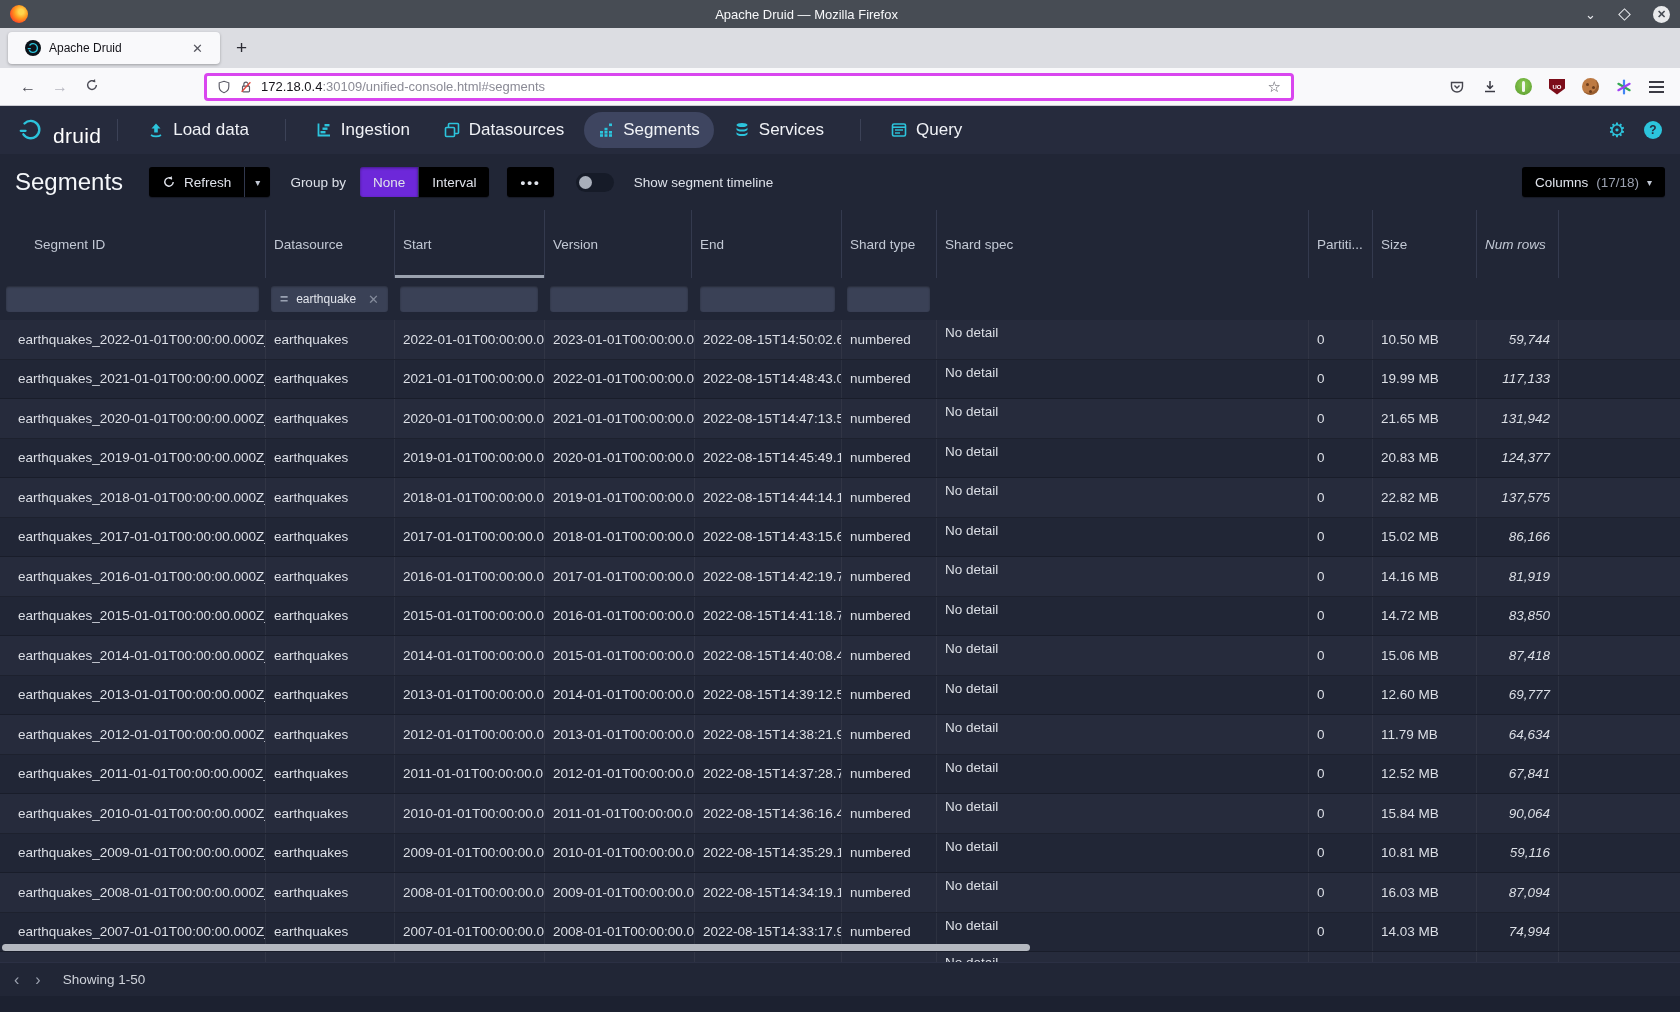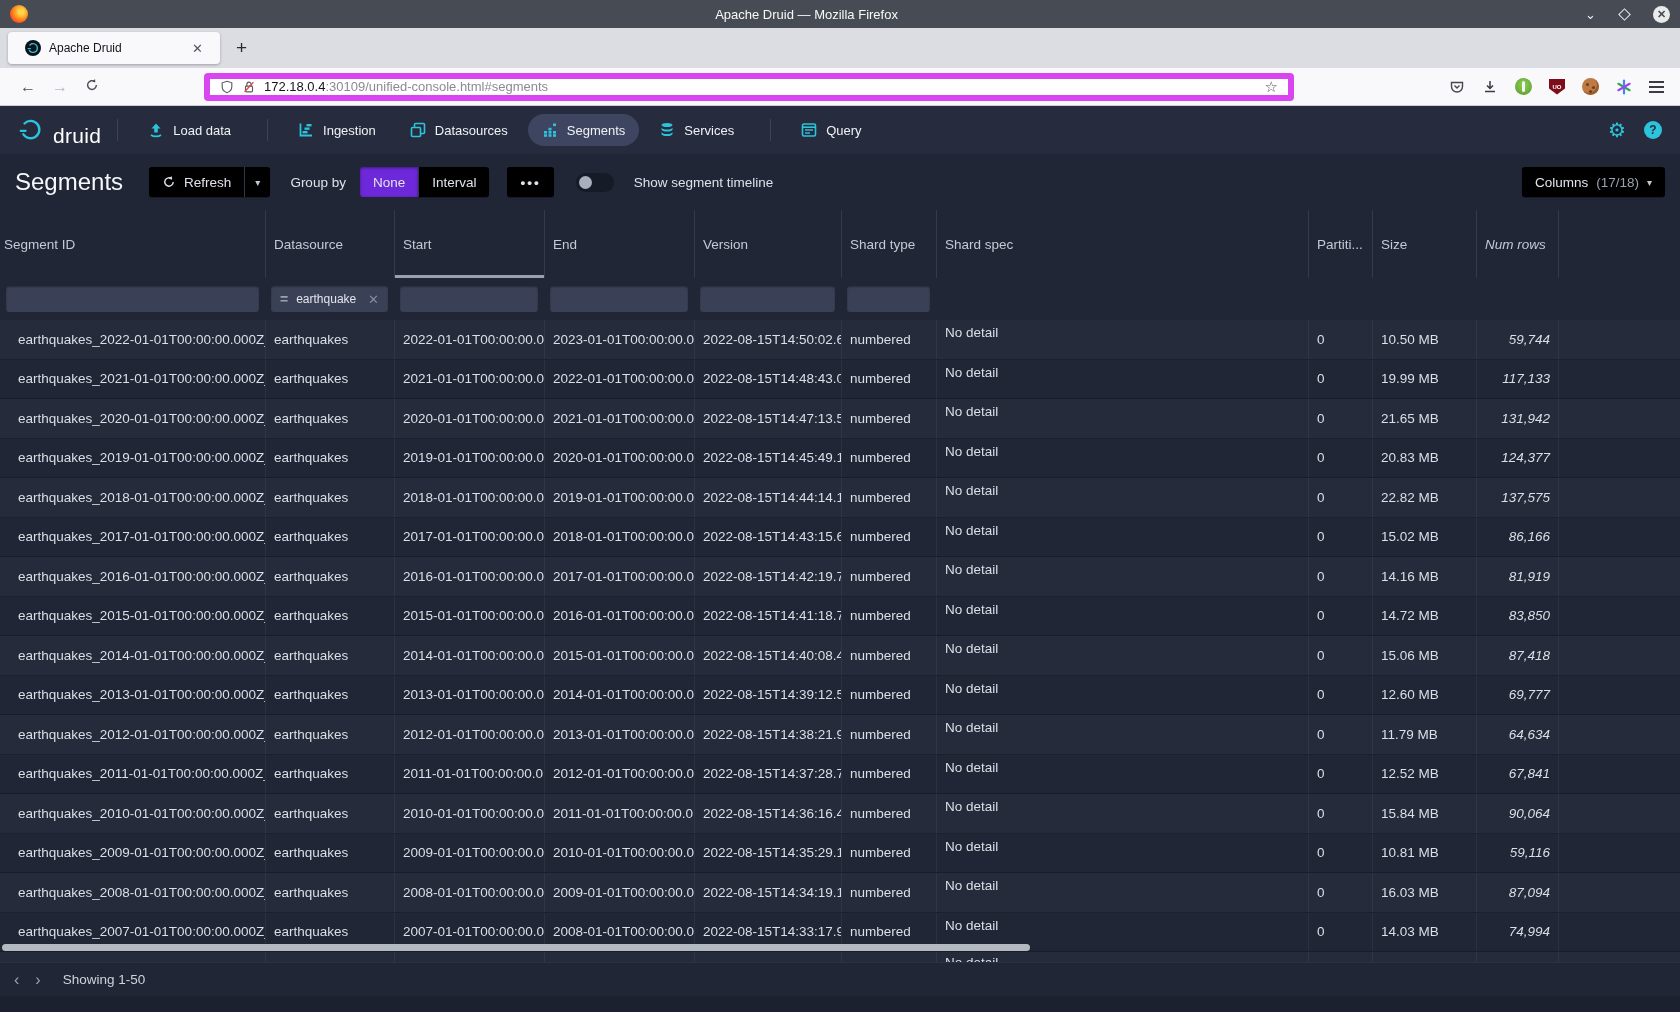--- a/index.html
+++ b/index.html
@@ -21,21 +21,21 @@
   .tab { width:212px; height:32px; background:#f9f9fb; border-radius:4px; box-shadow:0 1px 3px rgba(0,0,0,.28);
     display:flex; align-items:center; padding:0 17px; gap:8px; }
   .tab-favicon { width:16px; height:16px; border-radius:50%; background:#0c1219; display:flex; align-items:center; justify-content:center; flex:none; }
   .tab-label { font-size:12px; color:#15141a; flex:1; }
   .tab-close { color:#55555e; font-size:13px; }
   .newtab { font-size:19px; color:#2b2b33; padding:0 6px; }
 
   .toolbar { height:38px; background:#f9f9fb; border-bottom:1px solid #ccccd3; display:flex; align-items:center; padding:0 12px; }
   .nav-btn { font-size:16px; color:#4b4b55; width:32px; text-align:center; }
   .nav-btn.disabled { color:#b7b7c0; }
-  .url-field { margin-left:96px; width:1090px; height:28px; background:#ffffff; border:6px solid #d946ef;
+  .url-field { margin-left:96px; width:1090px; height:28px; background:#ffffff; border:3px solid #d946ef;
     border-radius:4px; display:flex; align-items:center; padding:0 10px; gap:8px; font-size:13px; }
   .url-host { color:#15141a; }
   .url-rest { color:#8a8a95; }
   .url-star { margin-left:auto; color:#55555e; font-size:15px; }
   .ext-icons { margin-left:auto; display:flex; align-items:center; gap:17px; padding-right:4px; }
   .ublock { width:16px; height:16px; background:#7c0d19; clip-path:polygon(0 0,100% 0,100% 62%,50% 100%,0 62%);
     display:flex; align-items:center; justify-content:center; color:#fff; font-size:6px; font-weight:bold; }
   .green-ext { width:17px; height:17px; border-radius:50%; background:radial-gradient(circle at 50% 40%, #8fce55, #57982c); position:relative; }
   .green-ext::after { content:""; position:absolute; left:7px; top:3px; width:3px; height:11px; background:#f2f6ee; border-radius:2px; }
   .cookie { width:17px; height:17px; border-radius:50%; background:#bd7a43;
@@ -43,21 +43,21 @@
   .cookie::after { content:""; position:absolute; left:4px; top:5px; width:3px; height:3px; border-radius:50%;
     background:#6d3d1c; box-shadow:6px 3px 0 #6d3d1c, 3px 7px 0 #6d3d1c; }
   .hamburger { display:flex; flex-direction:column; gap:3px; }
   .hamburger span { width:15px; height:2px; background:#3b3b44; }
 
   
   .druid-nav { height:48px; background:#262b3d; display:flex; align-items:center; padding:0 18px; }
   .brand { display:flex; align-items:center; gap:9px; }
   .brand-text { color:#ffffff; font-size:21px; letter-spacing:.3px;margin-top:11px; }
   .nav-sep { width:1px; height:22px; background:#3c4257; margin:0 16px; }
-  .nav-item { display:flex; align-items:center; gap:9px; color:#f0f2f6; font-size:13px;
+  .nav-item { display:flex; align-items:center; gap:9px; color:#f0f2f6; font-size:17px;
     padding:8px 14px; border-radius:18px; margin-right:6px; }
   .nav-item.active { background:#3e4560; }
   .nav-right { margin-left:auto; display:flex; align-items:center; gap:18px; }
   .help-circle { width:18px; height:18px; border-radius:50%; background:#2cc4dc; color:#262b3d;
     display:flex; align-items:center; justify-content:center; font-size:12px; font-weight:bold; }
 
   
   .view-header { height:56px; display:flex; align-items:center; padding:0 15px; gap:14px; background:#212636; }
   .view-title { font-size:24px; color:#f5f7fa; font-weight:400; margin-right:12px; }
   .btn { background:#000000; color:#e0e3eb; font-size:13.5px; height:30px; display:flex; align-items:center;
@@ -84,21 +84,21 @@
   .col-shardtype { width:95px;  flex:none; }
   .col-shardspec { width:372px; flex:none; }
   .col-partition { width:64px;  flex:none; }
   .col-size      { width:104px; flex:none; }
   .col-numrows   { width:82px;  flex:none;font-style:italic; }
   .col-fill      { flex:1; }
 
   .thead { height:68px; display:flex; color:#c3c9d5; font-size:13.5px; }
   .th { display:flex; align-items:center; padding:0 8px; overflow:hidden; white-space:nowrap; }
   .th + .th { border-left:1px solid #343a4e; }
-  .th.first { padding-left:4px; }
+  .th.first { padding-left:34px; }
   .th.sorted { box-shadow:inset 0 -3px 0 #9aa1ae; }
 
   .tfilter { height:42px; display:flex; align-items:center; }
   .tf-cell { height:100%; display:flex; align-items:center; }
   .filter-input { height:26px; width:calc(100% - 12px); margin:0 6px; background:#3a4156; border:none;
     border-radius:3px; box-shadow:inset 0 1px 2px rgba(0,0,0,.35); color:#e0e3eb; font-size:13px; padding:0 8px; outline:none; }
   .filter-tag { height:26px; margin:0 6px; width:calc(100% - 12px); background:#3a4156; border-radius:3px;
     box-shadow:inset 0 1px 2px rgba(0,0,0,.25); display:flex; align-items:center; padding:0 9px; gap:8px; }
   .tag-eq { color:#9aa2b2; font-size:14px; font-weight:bold; }
   .tag-text { color:#e3e6ed; font-size:12px; flex:1; }
@@ -313,22 +313,22 @@
     <span>Columns</span>
     <span class="dim">(17/18)</span>
     <span class="caret-glyph">▾</span>
   </div>
 </div>
 
 <div class="thead">
   <div class="th first col-segid">Segment ID</div>
   <div class="th col-ds">Datasource</div>
   <div class="th sorted col-start">Start</div>
+  <div class="th col-version">Version</div>
   <div class="th col-end">End</div>
-  <div class="th col-version">Version</div>
   <div class="th col-shardtype">Shard type</div>
   <div class="th col-shardspec">Shard spec</div>
   <div class="th col-partition">Partiti...</div>
   <div class="th col-size">Size</div>
   <div class="th col-numrows">Num rows</div>
   <div class="th col-fill"></div>
 </div>
 
 <div class="tfilter">
   <div class="tf-cell col-segid">

